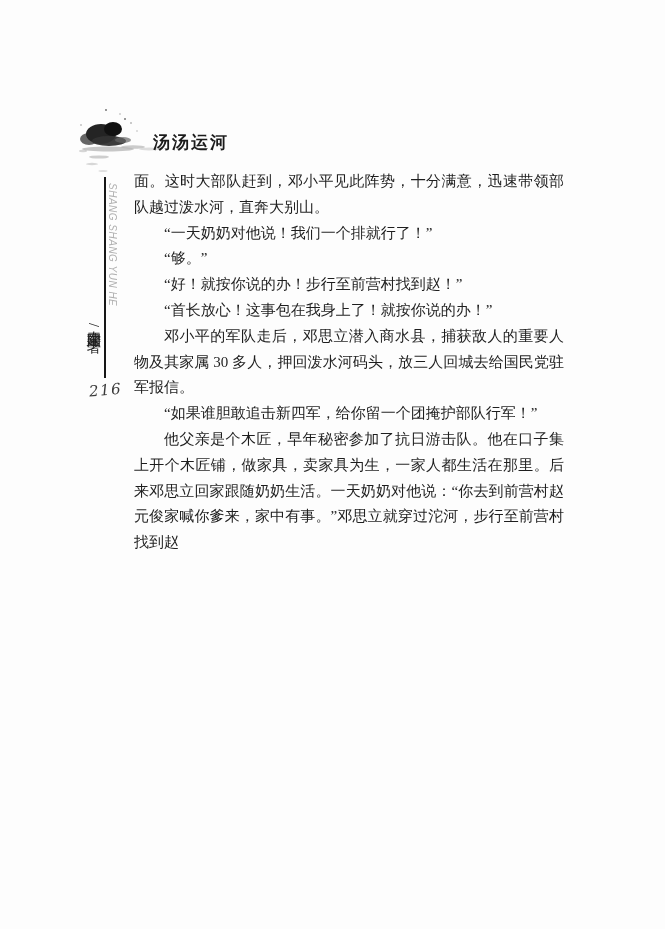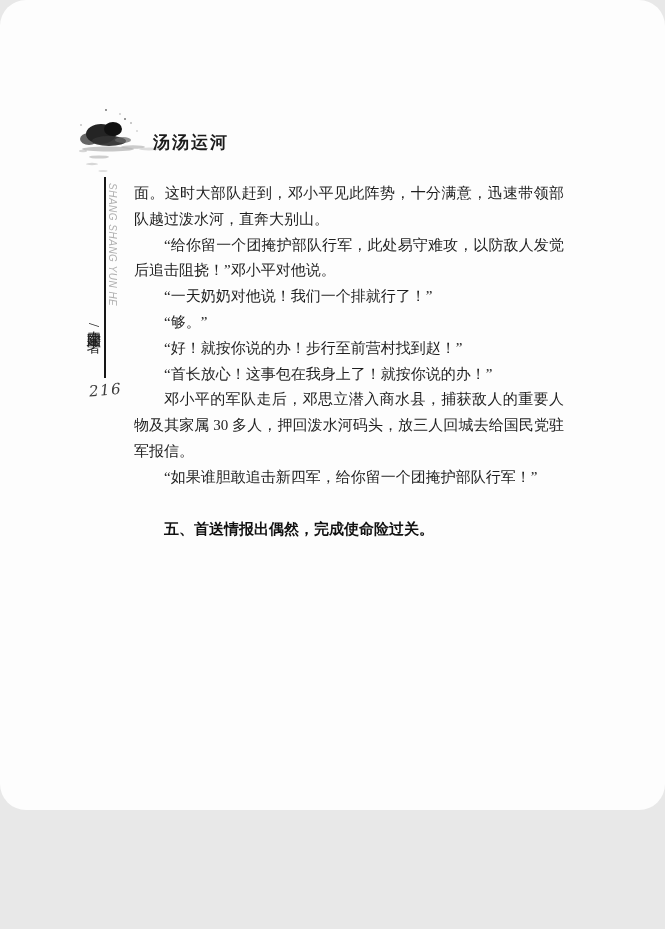--- a/index.html
+++ b/index.html
@@ -1,24 +1,23 @@
 <!DOCTYPE html>
 <html lang="zh"><head>
 <meta charset="utf-8">
 <style>
   html, body { margin: 0; padding: 0; background: #e8e8e8; }
   .page {
     position: relative;
     width: 665px;
-    height: 810px;
+    height: 929px;
     margin: 0 auto;
     background: #fdfdfd;
     overflow: hidden;
     font-family: "Liberation Serif", serif;
-    border-radius: 26px;
   }
 
   
   .logo {
     position: absolute;
     left: 73px;
     top: 106px;
     width: 88px;
     height: 72px;
   }
@@ -74,21 +73,21 @@
     font-size: 15px;
     letter-spacing: 1.5px;
     color: #3a3a3a;
     transform: rotate(-5deg);
   }
 
   
   .body-text {
     position: absolute;
     left: 134px;
-    top: 181px;
+    top: 169px;
     width: 430px;
     font-size: 15px;
     line-height: 25.8px;
     color: #1e1e1e;
     text-align: justify;
     text-spacing-trim: space-all;
   }
   .para {
     margin: 0;
     text-indent: 2em;
@@ -131,23 +130,22 @@
   </svg>
   <div class="book-title">汤汤运河</div>
 
   <div class="sidebar-rule"></div>
   <div class="roman-title">SHANG SHANG YUN HE</div>
   <div class="author-byline">秦建国/著</div>
   <div class="folio">216</div>
 
   <main class="body-text">
     <p class="para no-indent">面。这时大部队赶到，邓小平见此阵势，十分满意，迅速带领部队越过泼水河，直奔大别山。</p>
-    <p class="para">“给你留一个团掩护部队行军，此处易守难攻，以防敌人发觉后追击阻挠！”邓小平对他说。</p>
     <p class="para">“一天奶奶对他说！我们一个排就行了！”</p>
     <p class="para">“够。”</p>
     <p class="para">“好！就按你说的办！步行至前营村找到赵！”</p>
     <p class="para">“首长放心！这事包在我身上了！就按你说的办！”</p>
     <p class="para">邓小平的军队走后，邓思立潜入商水县，捕获敌人的重要人物及其家属 30 多人，押回泼水河码头，放三人回城去给国民党驻军报信。</p>
     <p class="para">“如果谁胆敢追击新四军，给你留一个团掩护部队行军！”</p>
-    <h3 class="section-heading">五、首送情报出偶然，完成使命险过关。</h3>
+    <p class="para">他父亲是个木匠，早年秘密参加了抗日游击队。他在口子集上开个木匠铺，做家具，卖家具为生，一家人都生活在那里。后来邓思立回家跟随奶奶生活。一天奶奶对他说：“你去到前营村赵元俊家喊你爹来，家中有事。”邓思立就穿过沱河，步行至前营村找到赵</p>
   </main>
 
 </div>
 
 </body></html>

